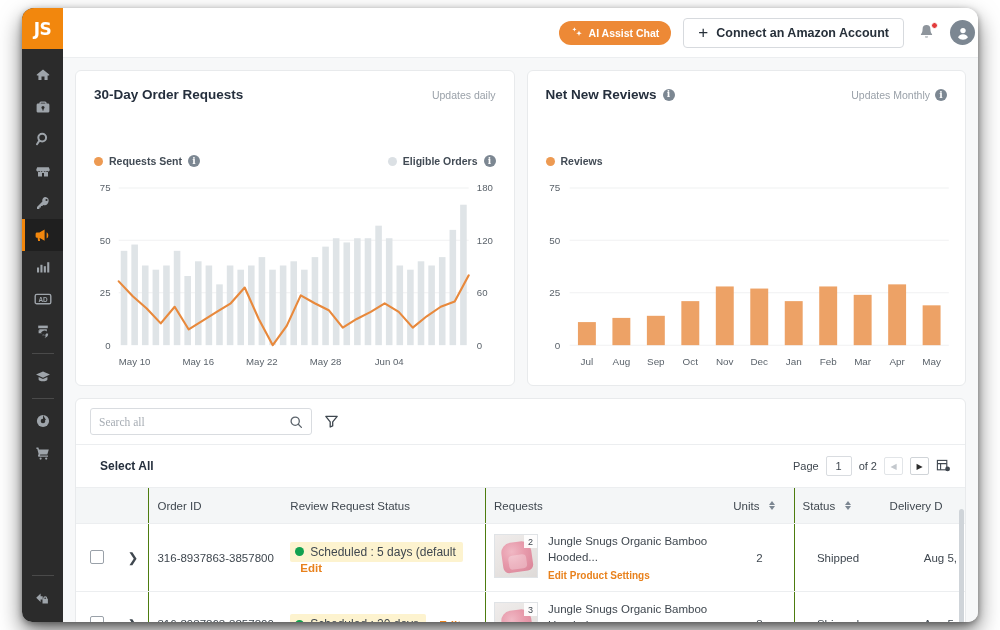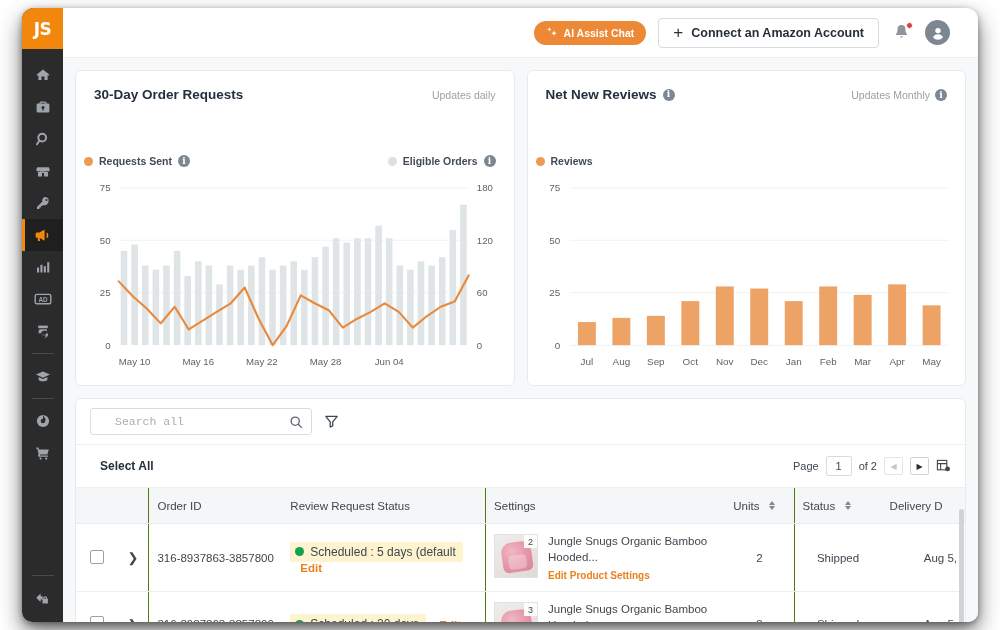--- a/index.html
+++ b/index.html
@@ -57,21 +57,21 @@
   .nav-div { width: 22px; height: 1px; background: #4a4a4a; margin: 6px 0; }
   .sidebar-bottom {
     position: absolute; bottom: 8px; left: 0; width: 41px;
     display: flex; flex-direction: column; align-items: center;
   }
   
   .header {
     position: absolute; left: 41px; top: 0; right: 0; height: 50px;
     background: #ffffff;
     display: flex; align-items: center; justify-content: flex-end;
-    padding-right: 28px; gap: 12px;
+    padding-right: 3px; gap: 12px;
     border-bottom: 1px solid #eceef0;
   }
   .ai-chip {
     display: flex; align-items: center; gap: 6px;
     background: #ed8936; color: #fff;
     border-radius: 14px; height: 24px; padding: 0 12px;
     font-size: 10.5px; font-weight: 700; white-space: nowrap;
   }
   .connect-btn {
     display: flex; align-items: center; gap: 8px;
@@ -115,21 +115,21 @@
     padding-top: 2px;
   }
   .info-i {
     width: 12px; height: 12px; border-radius: 50%;
     background: #7c8792; color: #fff;
     font-size: 9px; font-weight: 700;
     display: inline-flex; align-items: center; justify-content: center;
     font-family: "DejaVu Serif", serif; line-height: 1;
   }
   .legend-row {
-    position: absolute; left: 8px; right: 18px; top: 84px;
+    position: absolute; left: 18px; right: 18px; top: 84px;
     display: flex; justify-content: space-between; align-items: center;
   }
   .legend-row.right-only { }
   .legend {
     display: flex; align-items: center; gap: 6px;
     font-size: 10.5px; font-weight: 700; color: #424b55;
   }
   .dot { width: 9px; height: 9px; border-radius: 50%; display: inline-block; }
   .dot.orange { background: #ed9a52; }
   .dot.grey { background: #dbe0e4; }
@@ -145,22 +145,21 @@
     padding: 0 14px; border-bottom: 1px solid #eceef0;
   }
   .search-box {
     position: relative; width: 222px; height: 27px;
     border: 1px solid #d9dce0; border-radius: 3px;
     display: flex; align-items: center; padding: 0 8px;
   }
   .search-box input {
     border: 0; outline: 0; font-size: 11.5px; color: #4a5159;
     width: 100%; background: transparent;
-    font-family: Liberation Mono, monospace;
-    margin-left: 16px;
+    font-family: Liberation Serif, serif;
   }
   .search-box input::placeholder { color: #a7adb4; }
   .filter-ico { color: #4a5159; display: flex; align-items: center; }
   .table-toolbar {
     height: 42px; display: flex; align-items: center; justify-content: space-between;
     padding: 0 14px 0 24px;
   }
   .select-all { font-size: 12px; font-weight: 700; color: #252f3d; }
   .pager { display: flex; align-items: center; gap: 7px; font-size: 11px; color: #3f474f; }
   .page-input {
@@ -582,21 +581,21 @@
               <col style="width:66px">
             <col style="width:84px">
               <col style="width:80px">
           </colgroup>
           <thead>
             <tr>
               <th></th>
               <th></th>
               <th class="col-sep"><span>Order ID</span></th>
               <th><span>Review Request Status</span></th>
-              <th class="col-sep"><span>Settings</span></th>
+              <th class="col-sep"><span>Requests</span></th>
               <th>
                 <span class="th-in">
                     <span>Units</span>
                 <span class="sort-ico">
                       <i class="up"></i>
                       <i class="dn"></i>
                     </span>
                   </span>
               </th>
               <th class="col-sep">

